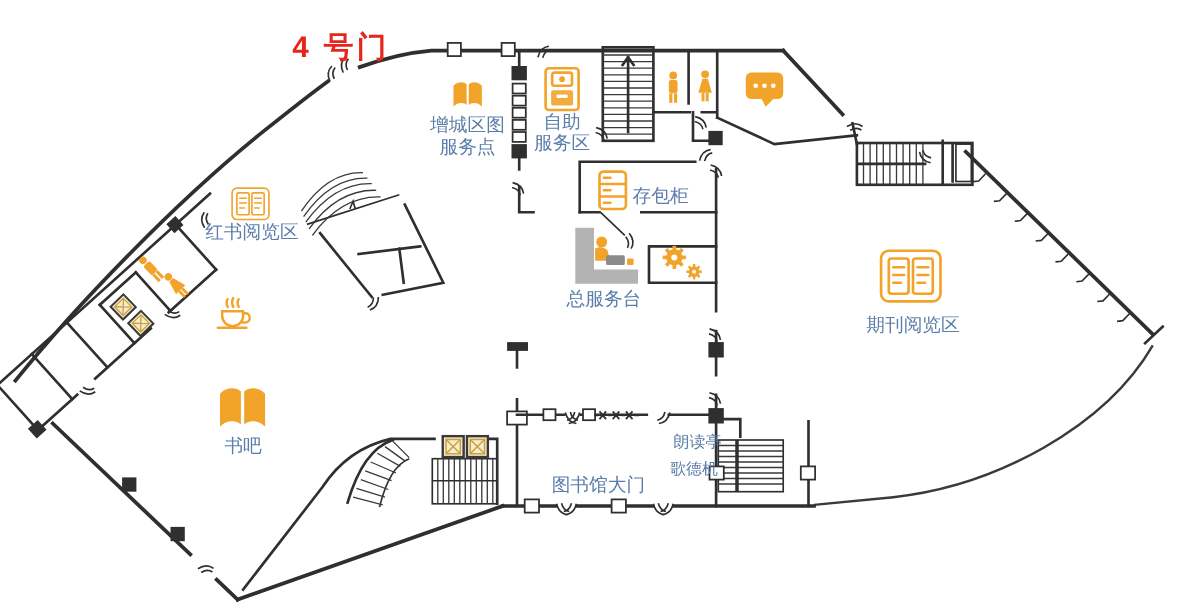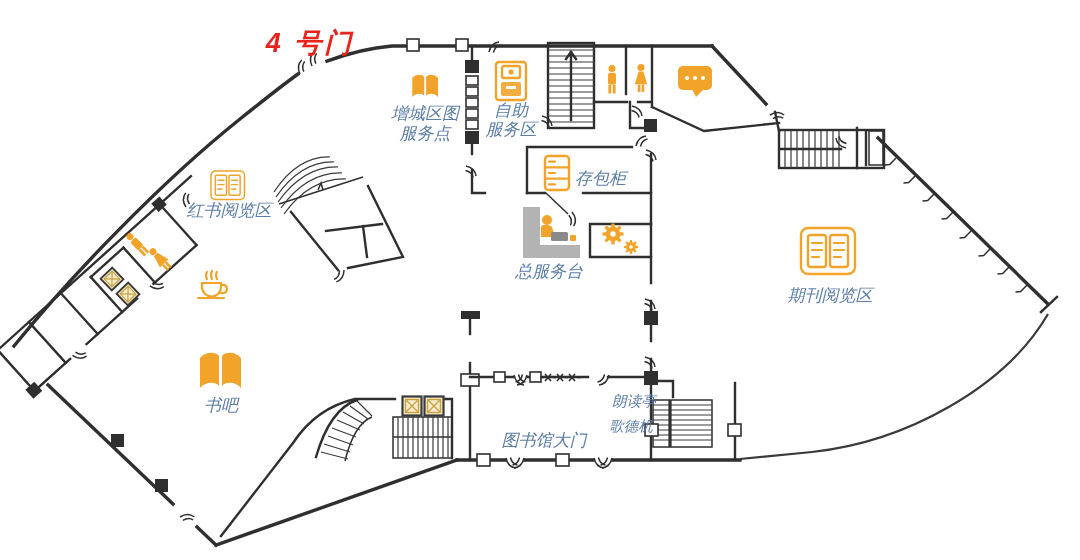--- a/index.html
+++ b/index.html
@@ -1,17 +1,17 @@
 <!DOCTYPE html>
 <html style="--wall: #2f2f2f; --label: #5b7da9; --gate: #e8251d; --icon: #f2a32a; --icon_light: #e9c063; --desk: #b3b3b3; --elev: #f8ecd0;"><head>
 <meta charset="utf-8">
 <style>
   html,body{margin:0;padding:0;background:#ffffff;}
   .stage{width:1080px;height:560px;position:relative;background:#fff;overflow:hidden;
-         font-family:"Liberation Sans",sans-serif;font-style:italic;}
+         font-family:"Liberation Sans",sans-serif;}
   svg{display:block}
   .wall{stroke:var(--wall,#2f2f2f);stroke-width:3.4;fill:none;stroke-linecap:square;}
   .wall2{stroke:var(--wall,#2f2f2f);stroke-width:2.4;fill:none;stroke-linecap:square;}
   .thin{stroke:var(--wall,#2f2f2f);stroke-width:1.5;fill:none;}
   .tread{stroke:#3a3a3a;stroke-width:1.2;fill:none;}
   .blk{fill:var(--wall,#2f2f2f);stroke:none;}
   .winbox{fill:#ffffff;stroke:#2f2f2f;stroke-width:1.6;}
   .lbl{fill:var(--label,#5b7da9);font-size:17px;font-family:"Liberation Sans",sans-serif;}
   .lbl-s{fill:var(--label,#5b7da9);font-size:14.5px;font-family:"Liberation Sans",sans-serif;}
   .gate{fill:var(--gate,#e8251d);font-size:27px;font-weight:bold;letter-spacing:3px;

